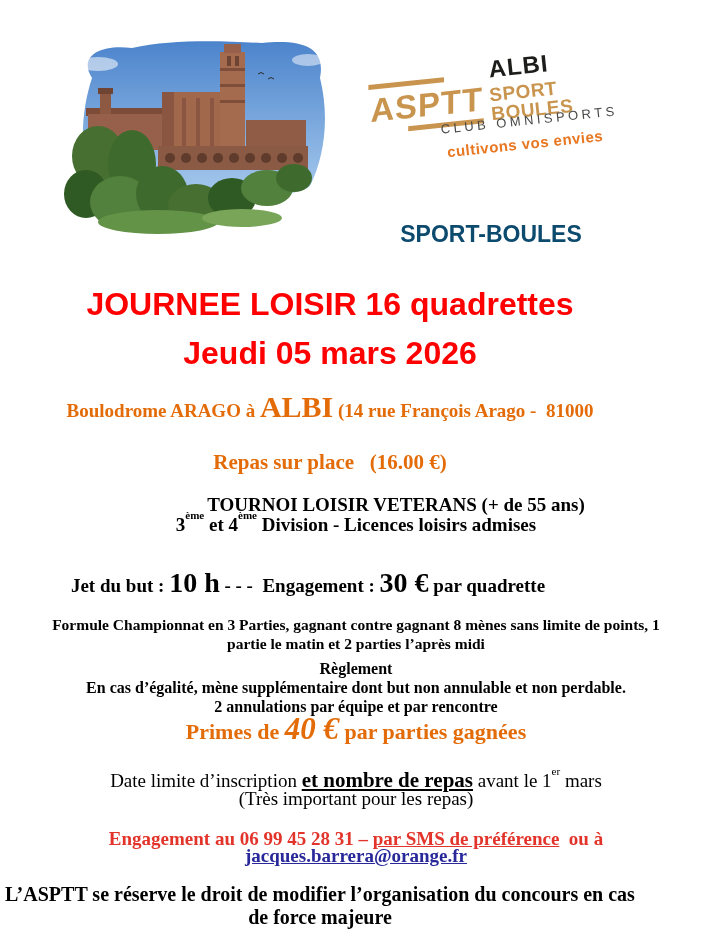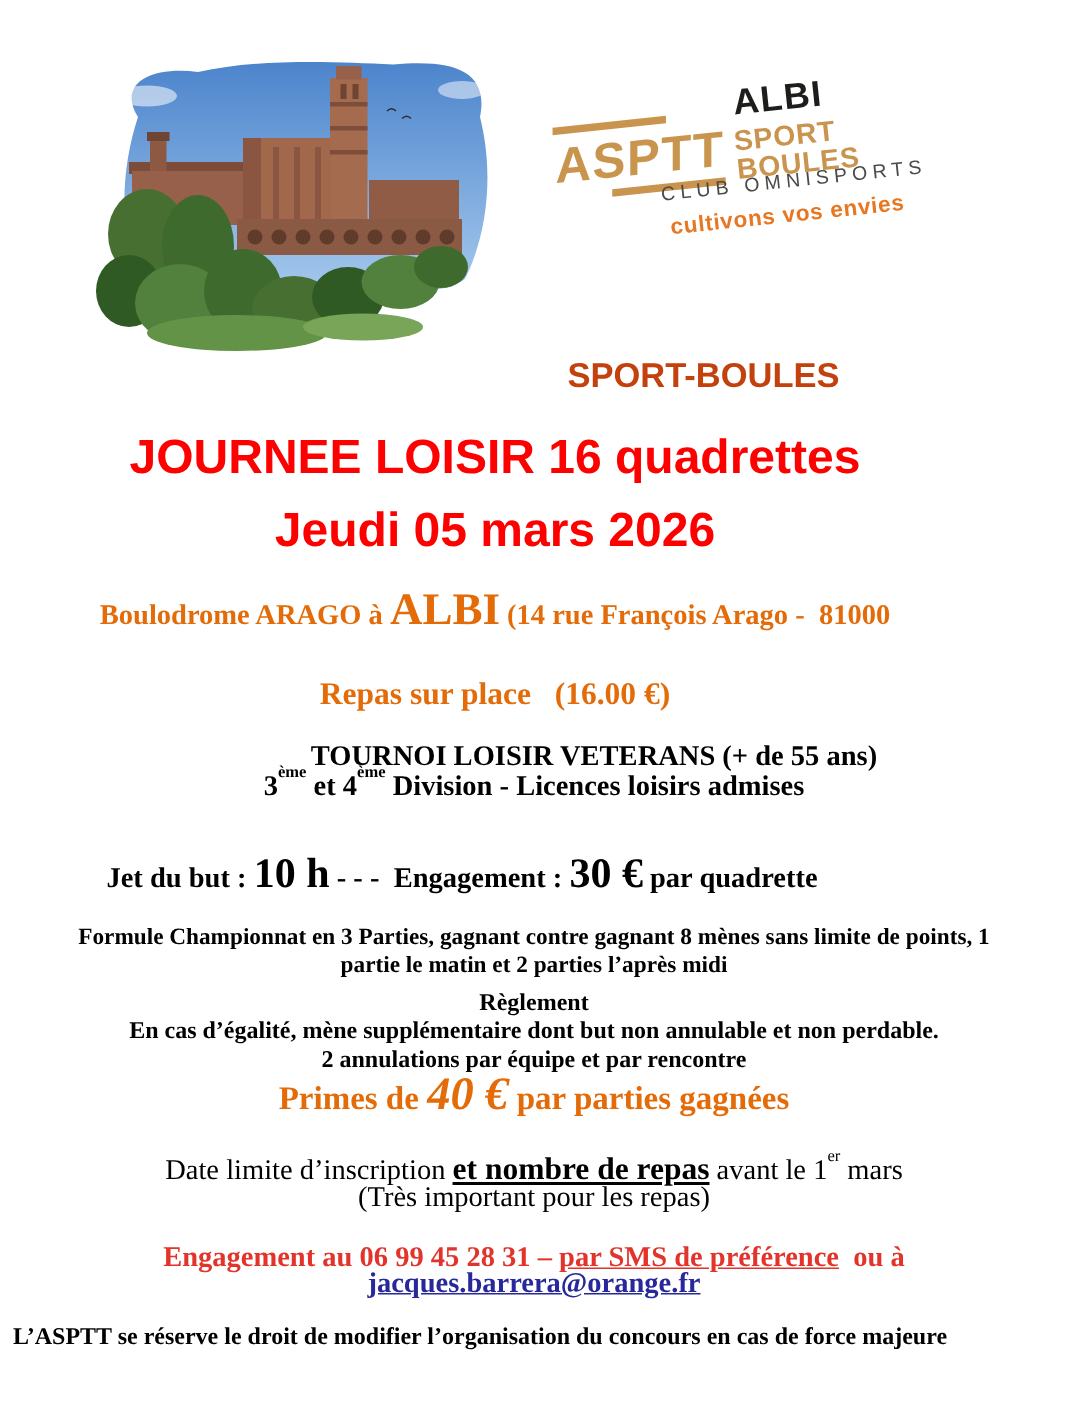--- a/index.html
+++ b/index.html
@@ -22,23 +22,23 @@
   .mark-underline { position:absolute; left:38px; bottom:-8px; width:76px; height:5px; background:#c9954e; }
   .logo-city { position:absolute; left:124px; top:2px; font-weight:bold; font-size:24px;
                letter-spacing:1px; color:#1d1d1b; line-height:1; }
   .logo-sport { position:absolute; left:122px; top:30px; font-weight:bold; font-size:19px;
                 letter-spacing:0.5px; color:#c9954e; line-height:1; }
   .logo-club { position:absolute; left:70px; top:62px; font-size:13px; letter-spacing:3.5px;
                color:#4a4a48; line-height:1; }
   .logo-tagline { position:absolute; left:74px; top:84px; font-weight:bold; font-size:15px;
                   letter-spacing:0.5px; color:#e87722; line-height:1; }
 
-  .section-label { top:221px; left:344px; width:250px;
+  .section-label { top:221px; left:366px; width:250px;
                    font-family:"Liberation Sans", sans-serif; font-weight:bold;
-                   font-size:23px; color:#c2410c;margin-top:16px; }
+                   font-size:23px; color:#0c4a6e; }
 
   .title { top:280px; left:0; width:660px; font-family:"Liberation Sans", sans-serif;
            font-weight:bold; font-size:32px; line-height:49px; color:#fe0000; }
   .title span { display:block; }
 
   .venue { top:394px; left:45px; width:570px; font-weight:bold; font-size:19px;
            line-height:26px; color:#e36c09; }
   .venue-city { font-size:30px; }
   .meal { top:450px; left:0; width:660px; font-weight:bold; font-size:21px; color:#e36c09; }
 
@@ -59,21 +59,21 @@
 
   .deadline { top:764px; left:0; width:712px; font-size:19px; line-height:25px; }
   .bold-u { font-weight:bold; font-size:21px; text-decoration:underline; }
   .deadline-note { top:788px; left:0; width:712px; font-size:19px; }
 
   .contact { top:828px; left:0; width:712px; font-weight:bold; font-size:19px; color:#e2342b; }
   .u { text-decoration:underline; }
   .email-line { top:845px; left:0; width:712px; font-weight:bold; font-size:19px; }
   .email-line a { color:#28289a; text-decoration:underline; }
 
-  .footer { top:883px; left:0; width:640px; font-weight:bold; font-size:16px; }
+  .footer { top:883px; left:0; width:640px; font-weight:bold; font-size:20px; }
 </style>
 </head>
 <body>
 
 <div class="page">
 
   <svg class="photo" viewBox="0 0 278 202" aria-hidden="true">
     <defs>
       <linearGradient id="skyg" x1="0" y1="0" x2="0" y2="1">
         <stop offset="0" stop-color="#4c84cc"></stop>

